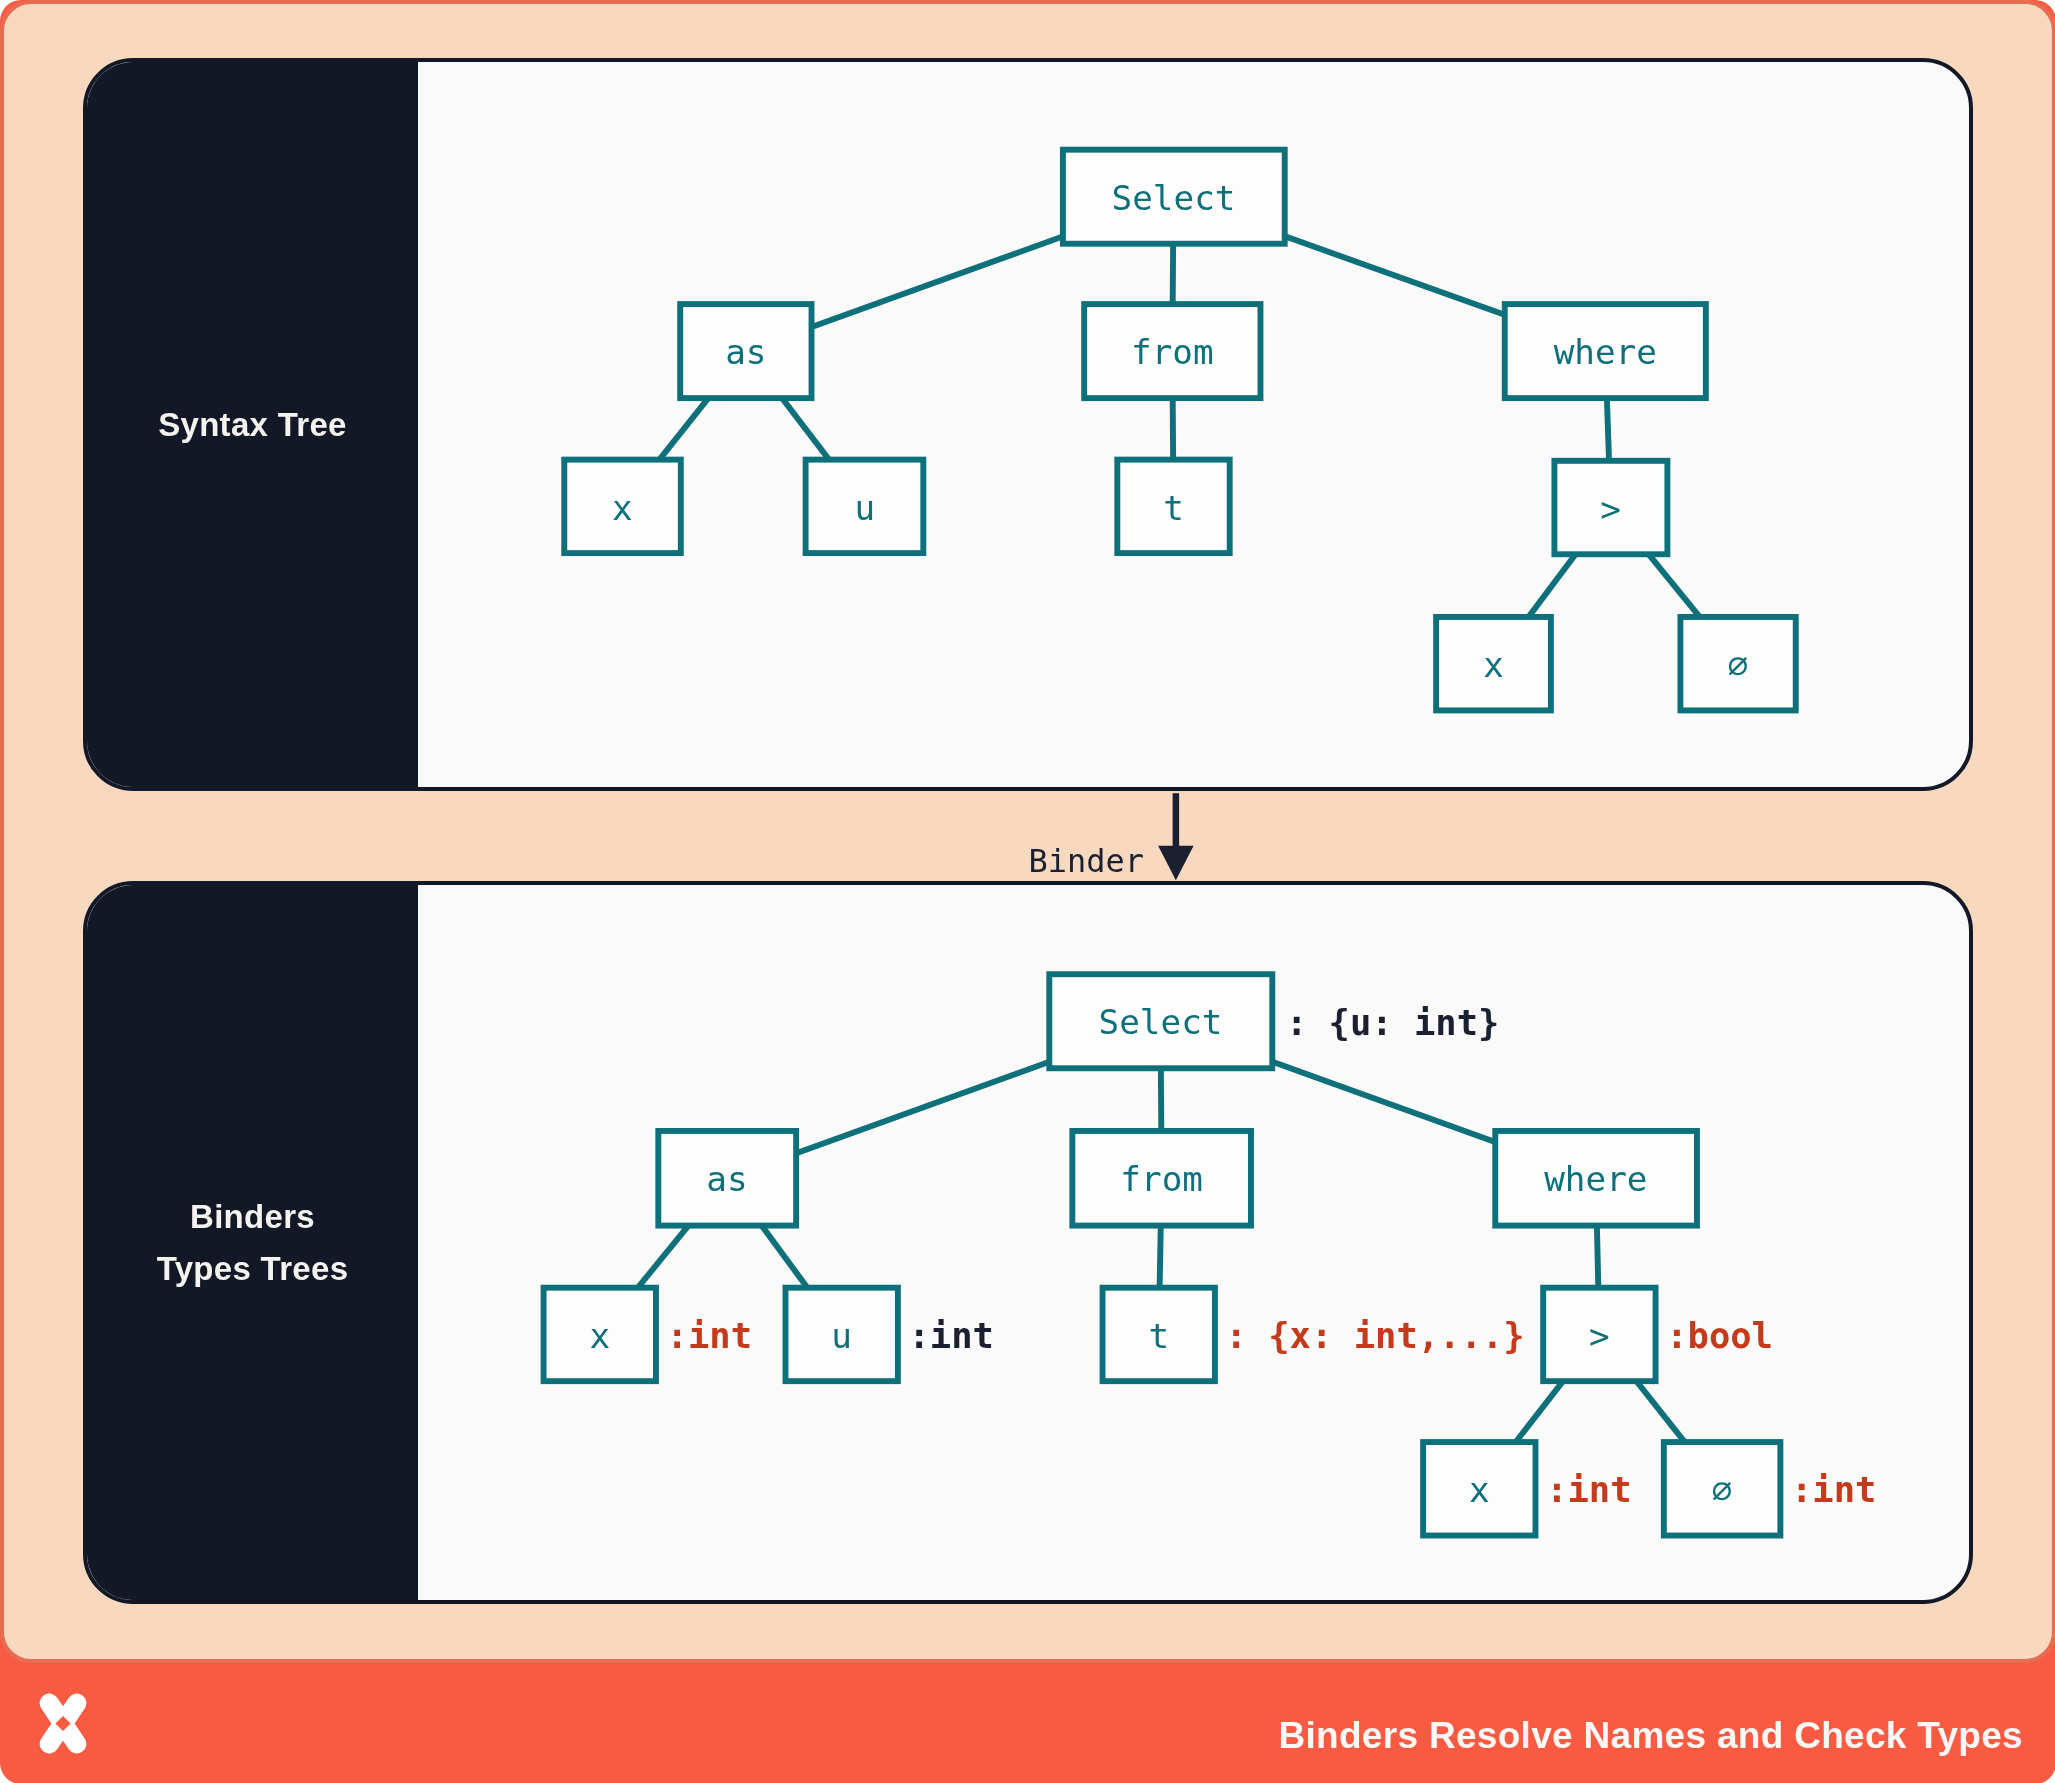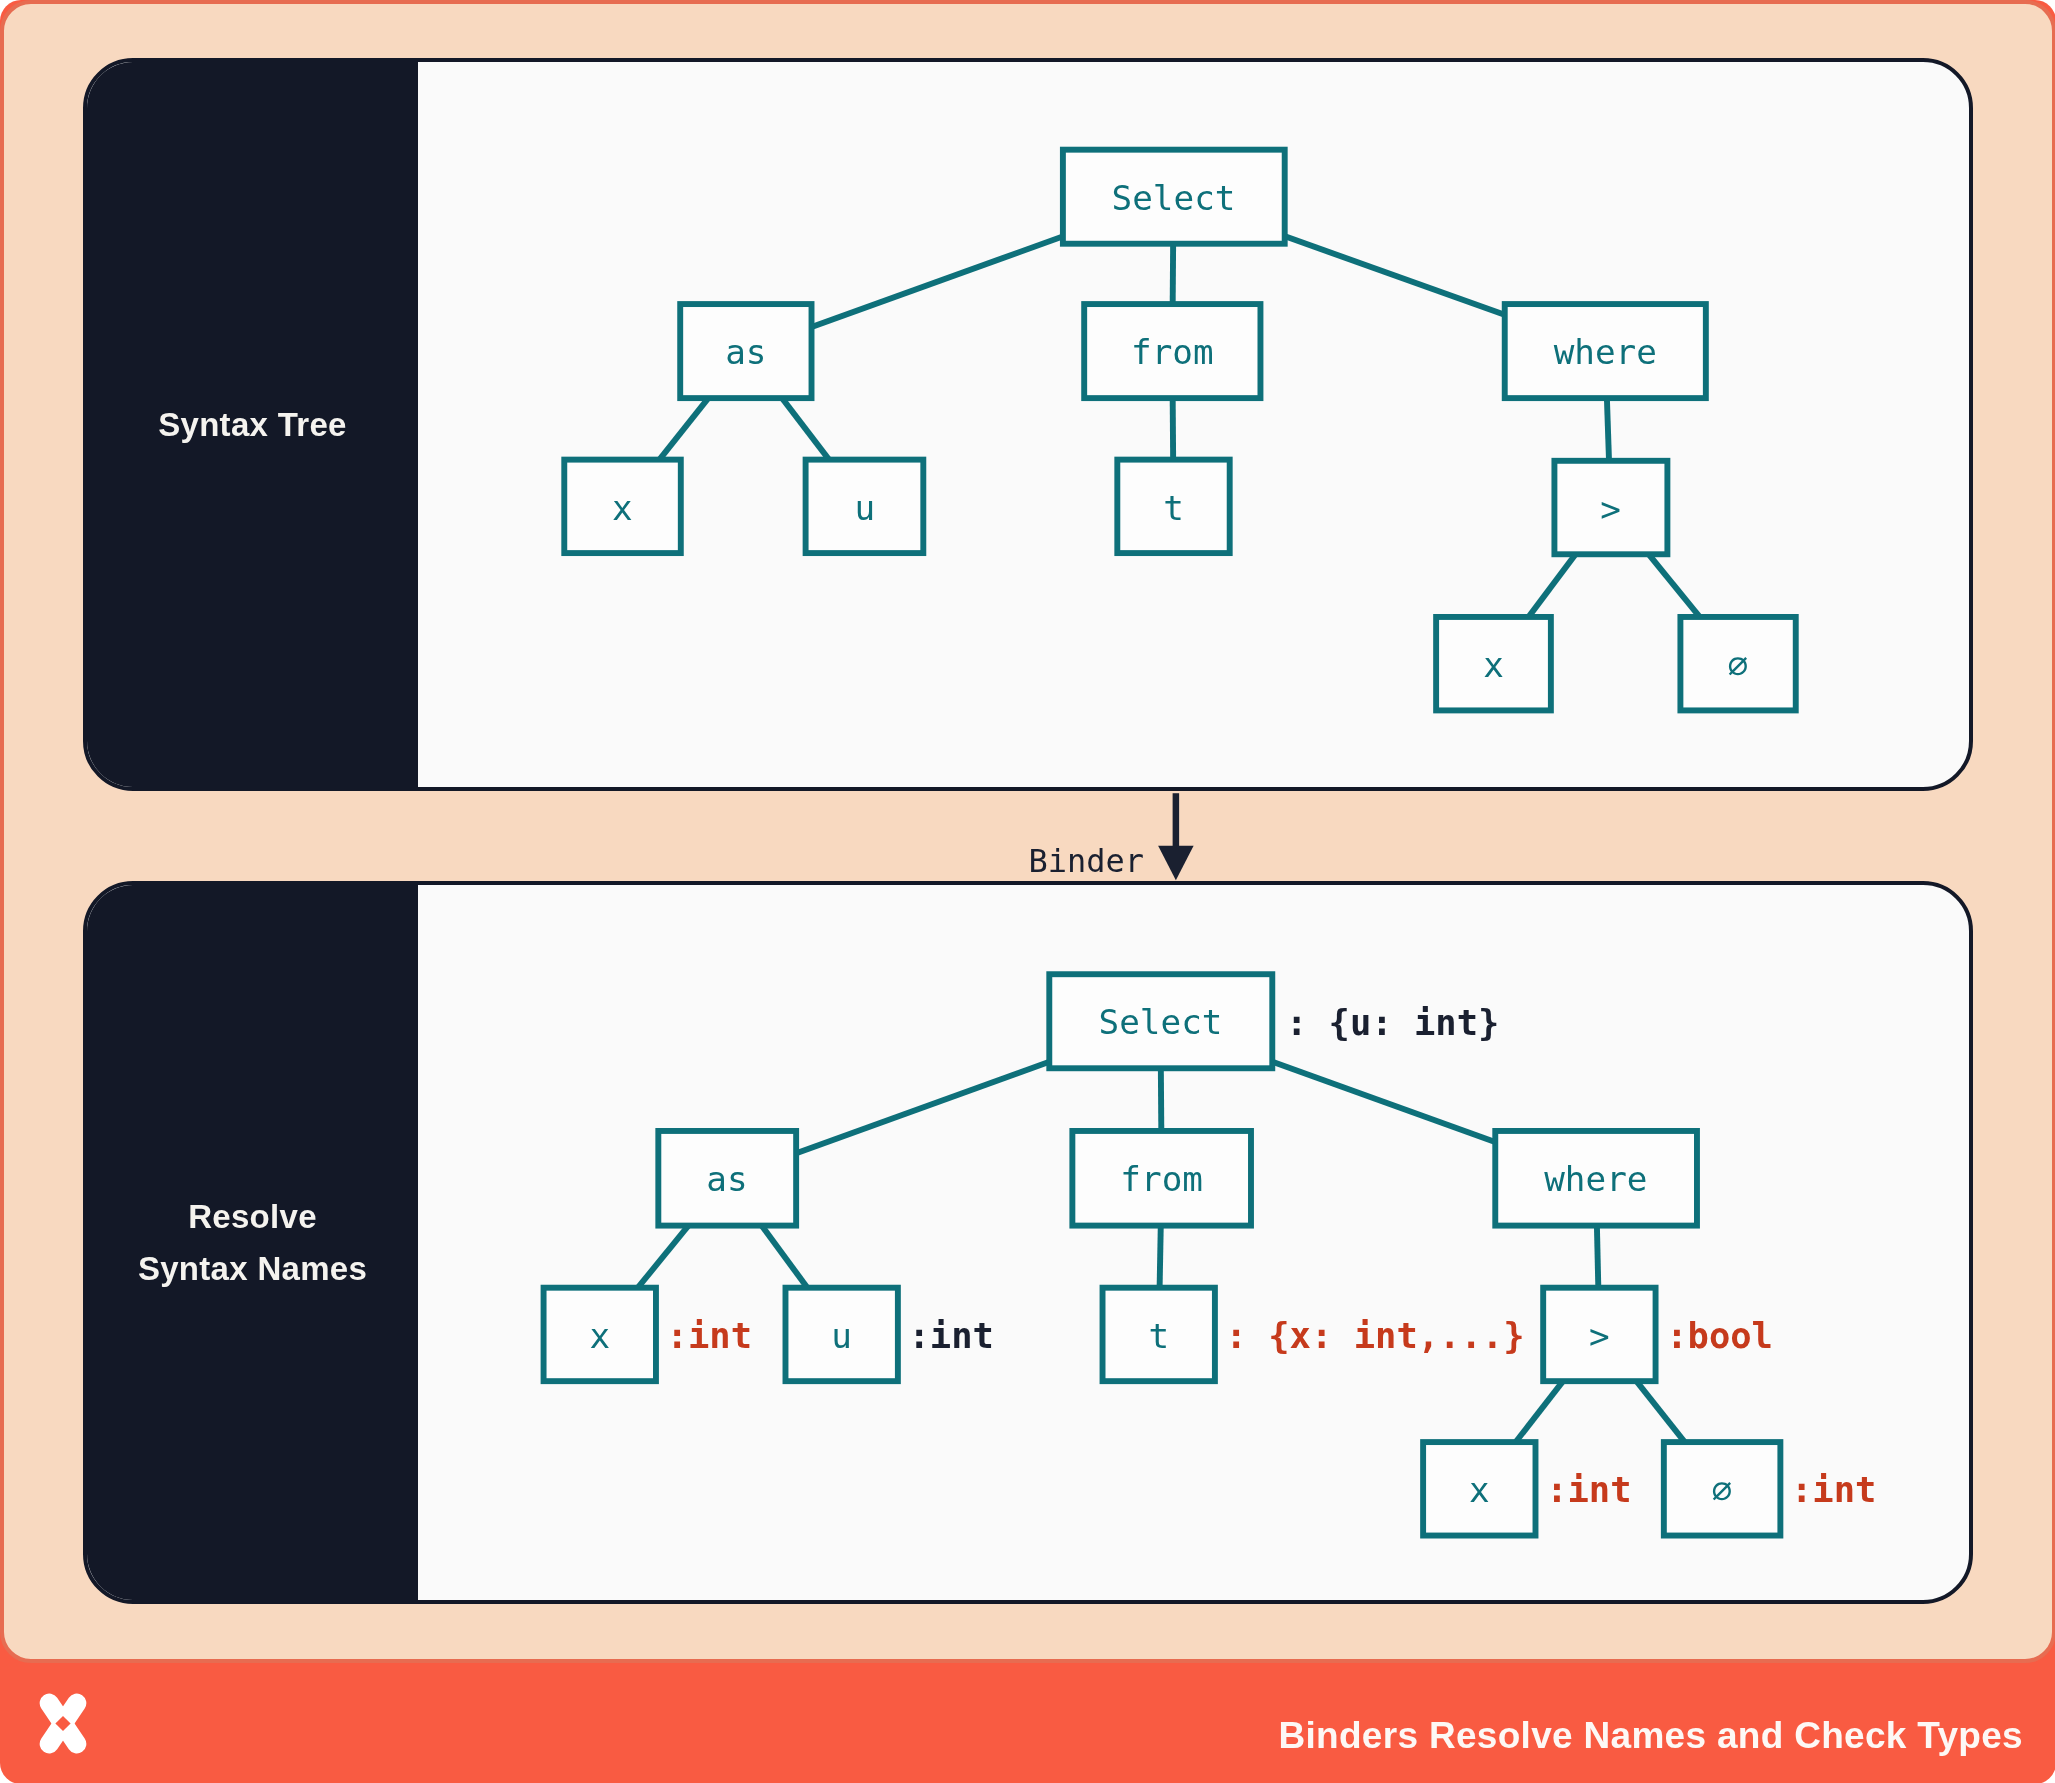--- a/index.html
+++ b/index.html
@@ -68,22 +68,22 @@
 
   <div class="panel top">
     <div class="sidebar">
       <div class="sidebar-label">Syntax Tree</div>
     </div>
   </div>
 
   <div class="panel bottom">
     <div class="sidebar">
       <div class="sidebar-label">
-        <div>Resolve</div>
-        <div>Syntax Names</div>
+        <div>Binders</div>
+        <div>Types Trees</div>
       </div>
     </div>
   </div>
 
   <svg class="diagram-svg" width="2056" height="1784" viewBox="0 0 3476 3016">
 
     <g>
       <line class="edge" x1="1984" y1="332" x2="1261" y2="593"></line>
       <line class="edge" x1="1984" y1="332" x2="1982" y2="593"></line>
       <line class="edge" x1="1984" y1="332" x2="2714" y2="593"></line>

